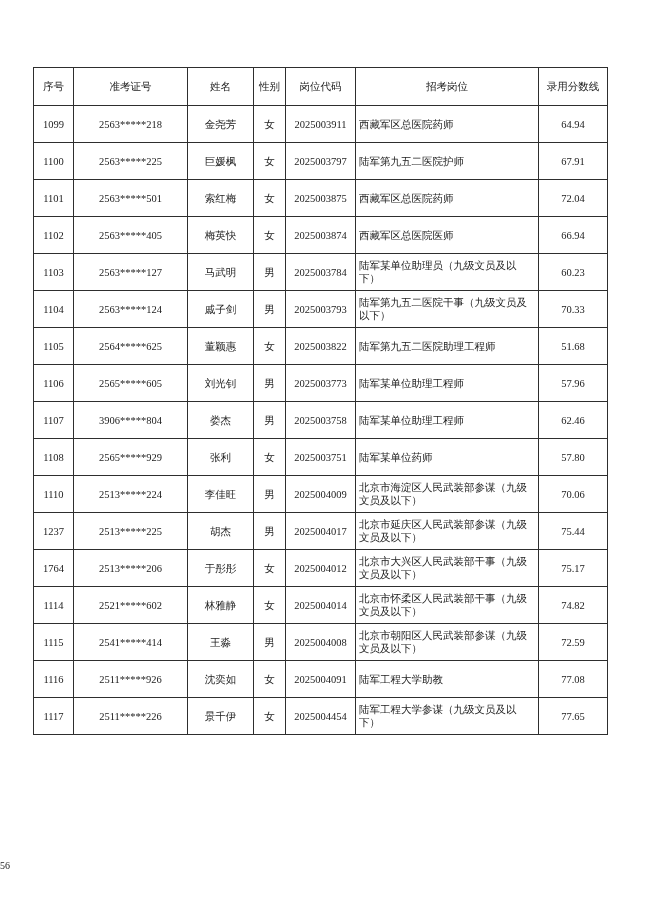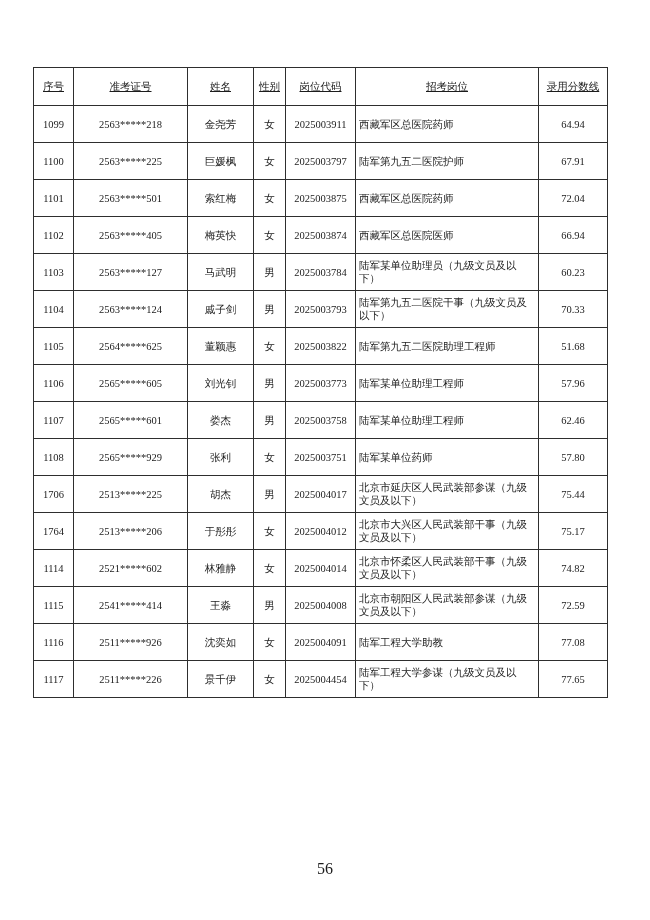--- a/index.html
+++ b/index.html
@@ -35,37 +35,36 @@
     text-align: center;
     vertical-align: middle;
     padding: 1px 2px;
     font-weight: normal;
     line-height: 13px;
     overflow: hidden;
     word-break: break-all;
   }
   .score-table thead th {
     height: 35px;
-    text-decoration: underline;
   }
   .score-table tbody td {
     height: 34px;
   }
   .score-table td.left {
     text-align: left;
     padding-left: 3px;
     padding-right: 3px;
   }
   .page-number {
     position: absolute;
     left: 0;
     right: 0;
     top: 860px;
-    text-align: center;
-    font-size: 16px;
+    text-align: left;
+    font-size: 10px;
     color: #1c1c1c;
   }
 </style>
 </head>
 <body>
 
 <div class="page">
   <table class="score-table">
     <colgroup>
       <col style="width:40px">
@@ -155,38 +154,47 @@
           <td>1106</td>
           <td>2565*****605</td>
           <td>刘光钊</td>
           <td>男</td>
           <td>2025003773</td>
           <td class="left">陆军某单位助理工程师</td>
           <td>57.96</td>
         </tr>
         <tr>
           <td>1107</td>
-          <td>2565*****601</td>
+          <td>3906*****804</td>
           <td>娄杰</td>
           <td>男</td>
           <td>2025003758</td>
           <td class="left">陆军某单位助理工程师</td>
           <td>62.46</td>
         </tr>
         <tr>
           <td>1108</td>
           <td>2565*****929</td>
           <td>张利</td>
           <td>女</td>
           <td>2025003751</td>
           <td class="left">陆军某单位药师</td>
           <td>57.80</td>
         </tr>
         <tr>
-          <td>1706</td>
+          <td>1110</td>
+          <td>2513*****224</td>
+          <td>李佳旺</td>
+          <td>男</td>
+          <td>2025004009</td>
+          <td class="left">北京市海淀区人民武装部参谋（九级文员及以下）</td>
+          <td>70.06</td>
+        </tr>
+        <tr>
+          <td>1237</td>
           <td>2513*****225</td>
           <td>胡杰</td>
           <td>男</td>
           <td>2025004017</td>
           <td class="left">北京市延庆区人民武装部参谋（九级文员及以下）</td>
           <td>75.44</td>
         </tr>
         <tr>
           <td>1764</td>
           <td>2513*****206</td>

